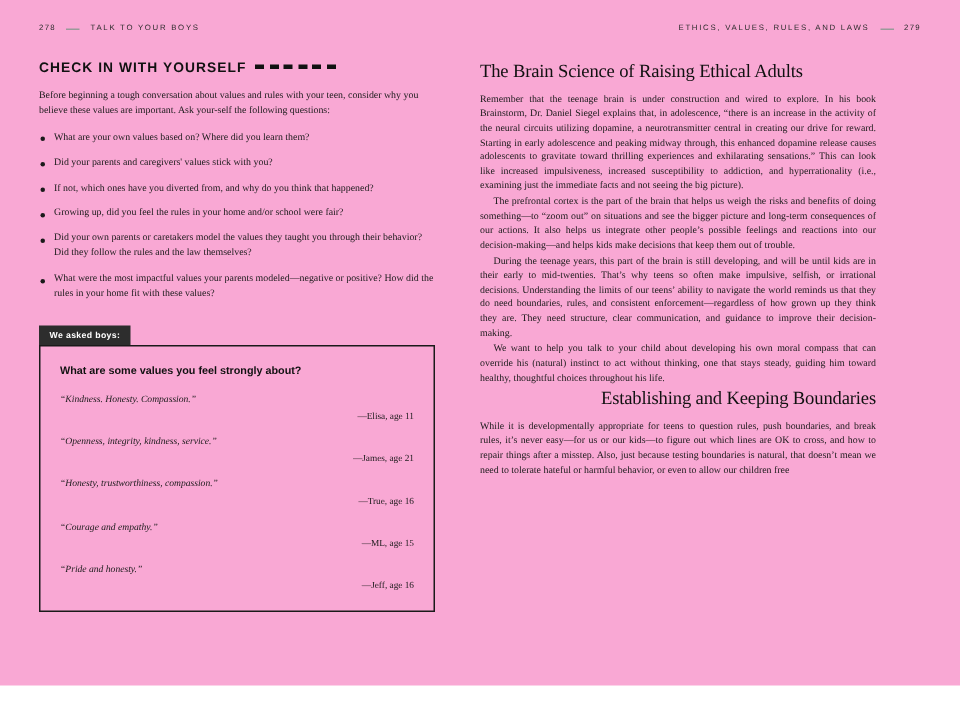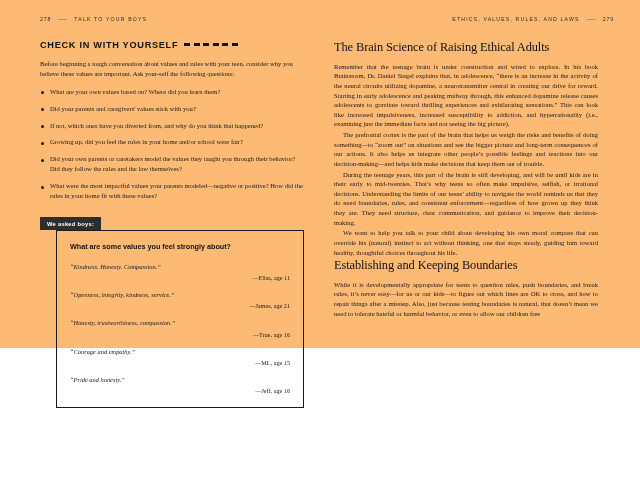--- a/index.html
+++ b/index.html
@@ -10,24 +10,24 @@
     width: 640px;
     height: 480px;
     background: #ffffff;
     font-family: "Liberation Serif", serif;
     color: #1a1a1a;
     overflow: hidden;
   }
   .page {
     position: relative;
     width: 640px;
-    height: 348px;
+    height: 457px;
     box-sizing: border-box;
-    padding: 14px 26px 14px 40px;
-    background: #fdba74;
+    padding: 14px 26px 14px 26px;
+    background: #f9a8d4;
   }
 
   
   .runhead {
     display: flex;
     align-items: center;
     font-family: "Liberation Sans", sans-serif;
     font-size: 5.2px;
     letter-spacing: 1.15px;
     color: #2b2b2b;
@@ -127,21 +127,20 @@
     margin-top: 9px;
     position: relative;
     z-index: 2;
   }
 
   .quotebox {
     border: 1.4px solid #1a1a1a;
     padding: 11px 13px 13px 13px;
     margin-top: 0;
     box-sizing: border-box;
-    margin-left: 16px;
   }
   .quotebox h3 {
     font-family: "Liberation Sans", sans-serif;
     font-size: 7.2px;
     font-weight: bold;
     margin: 0 0 11px 0;
     color: #111;
   }
   .q-item {
     margin-bottom: 9px;
@@ -165,20 +164,21 @@
     font-family: "Liberation Serif", serif;
     font-size: 12.4px;
     font-weight: normal;
     margin: 0 0 7px 0;
     line-height: 1.18;
     letter-spacing: -0.1px;
     color: #111;
   }
   h1.chap-head.second {
     margin-top: 0;
+    text-align: right;
   }
   p.body {
     font-size: 6.6px;
     line-height: 1.46;
     margin: 0 0 1px 0;
     text-align: justify;
     text-indent: 0;
     color: #1a1a1a;
     hyphens: auto;
   }

